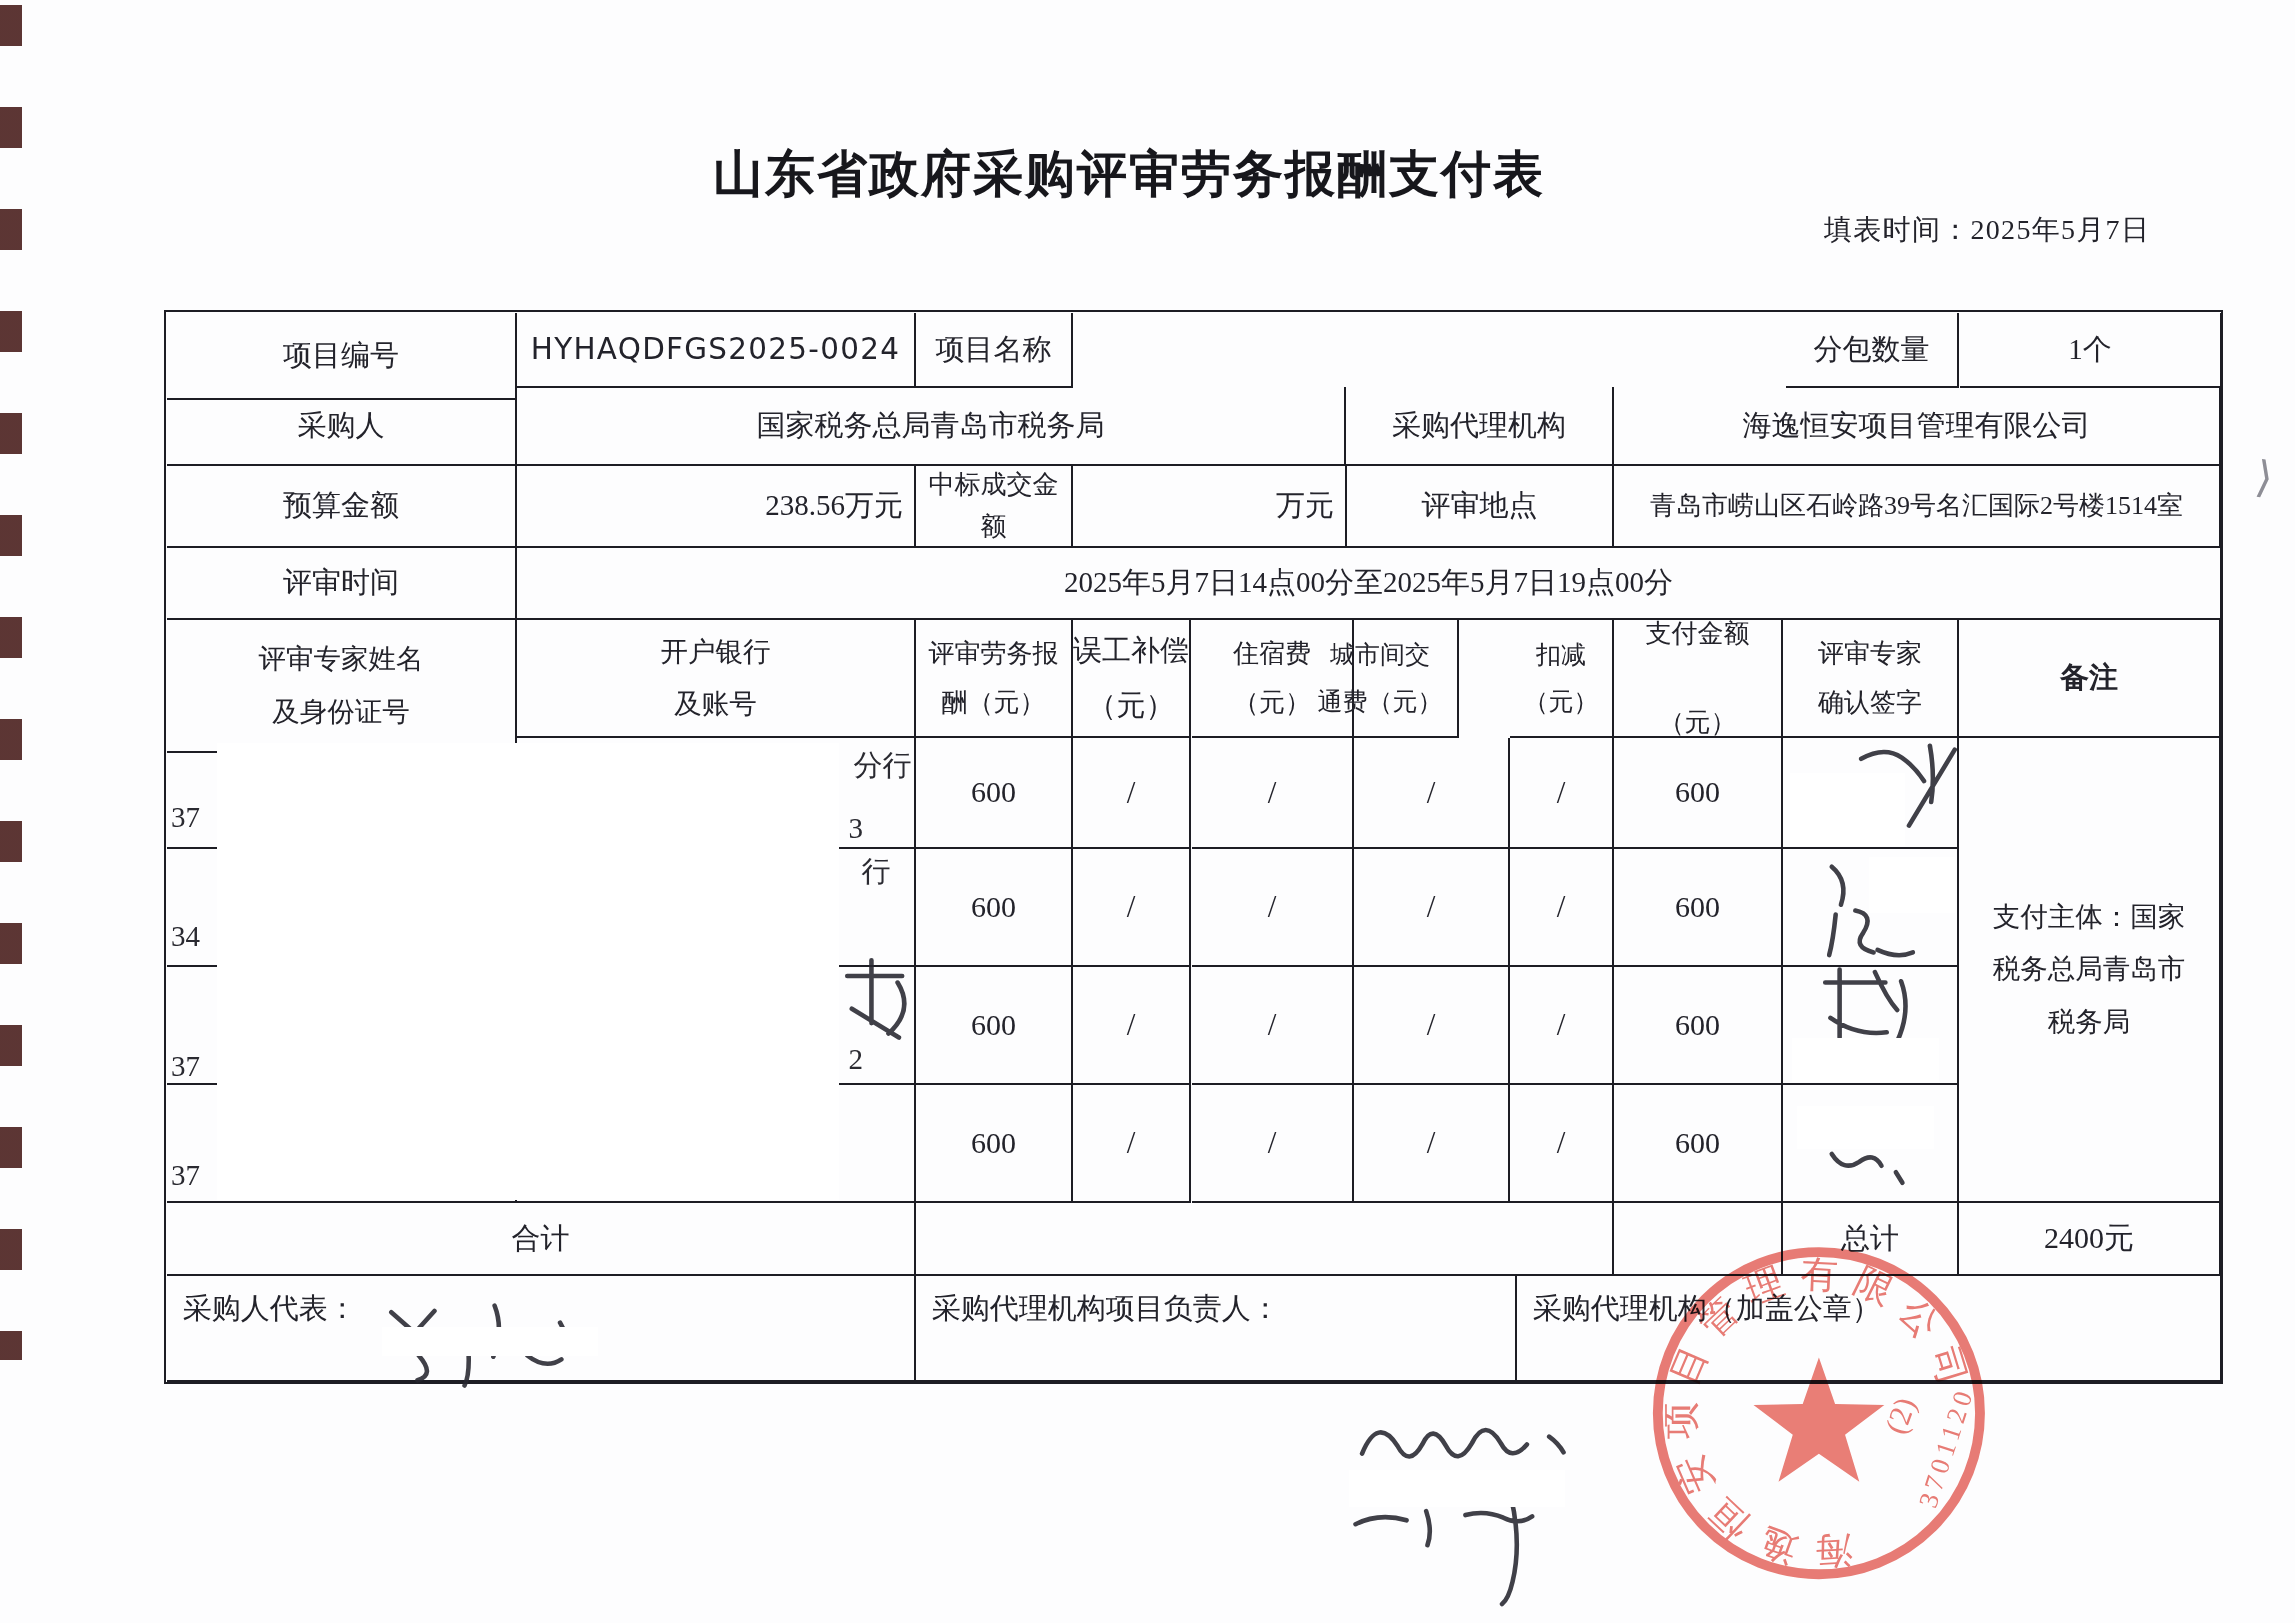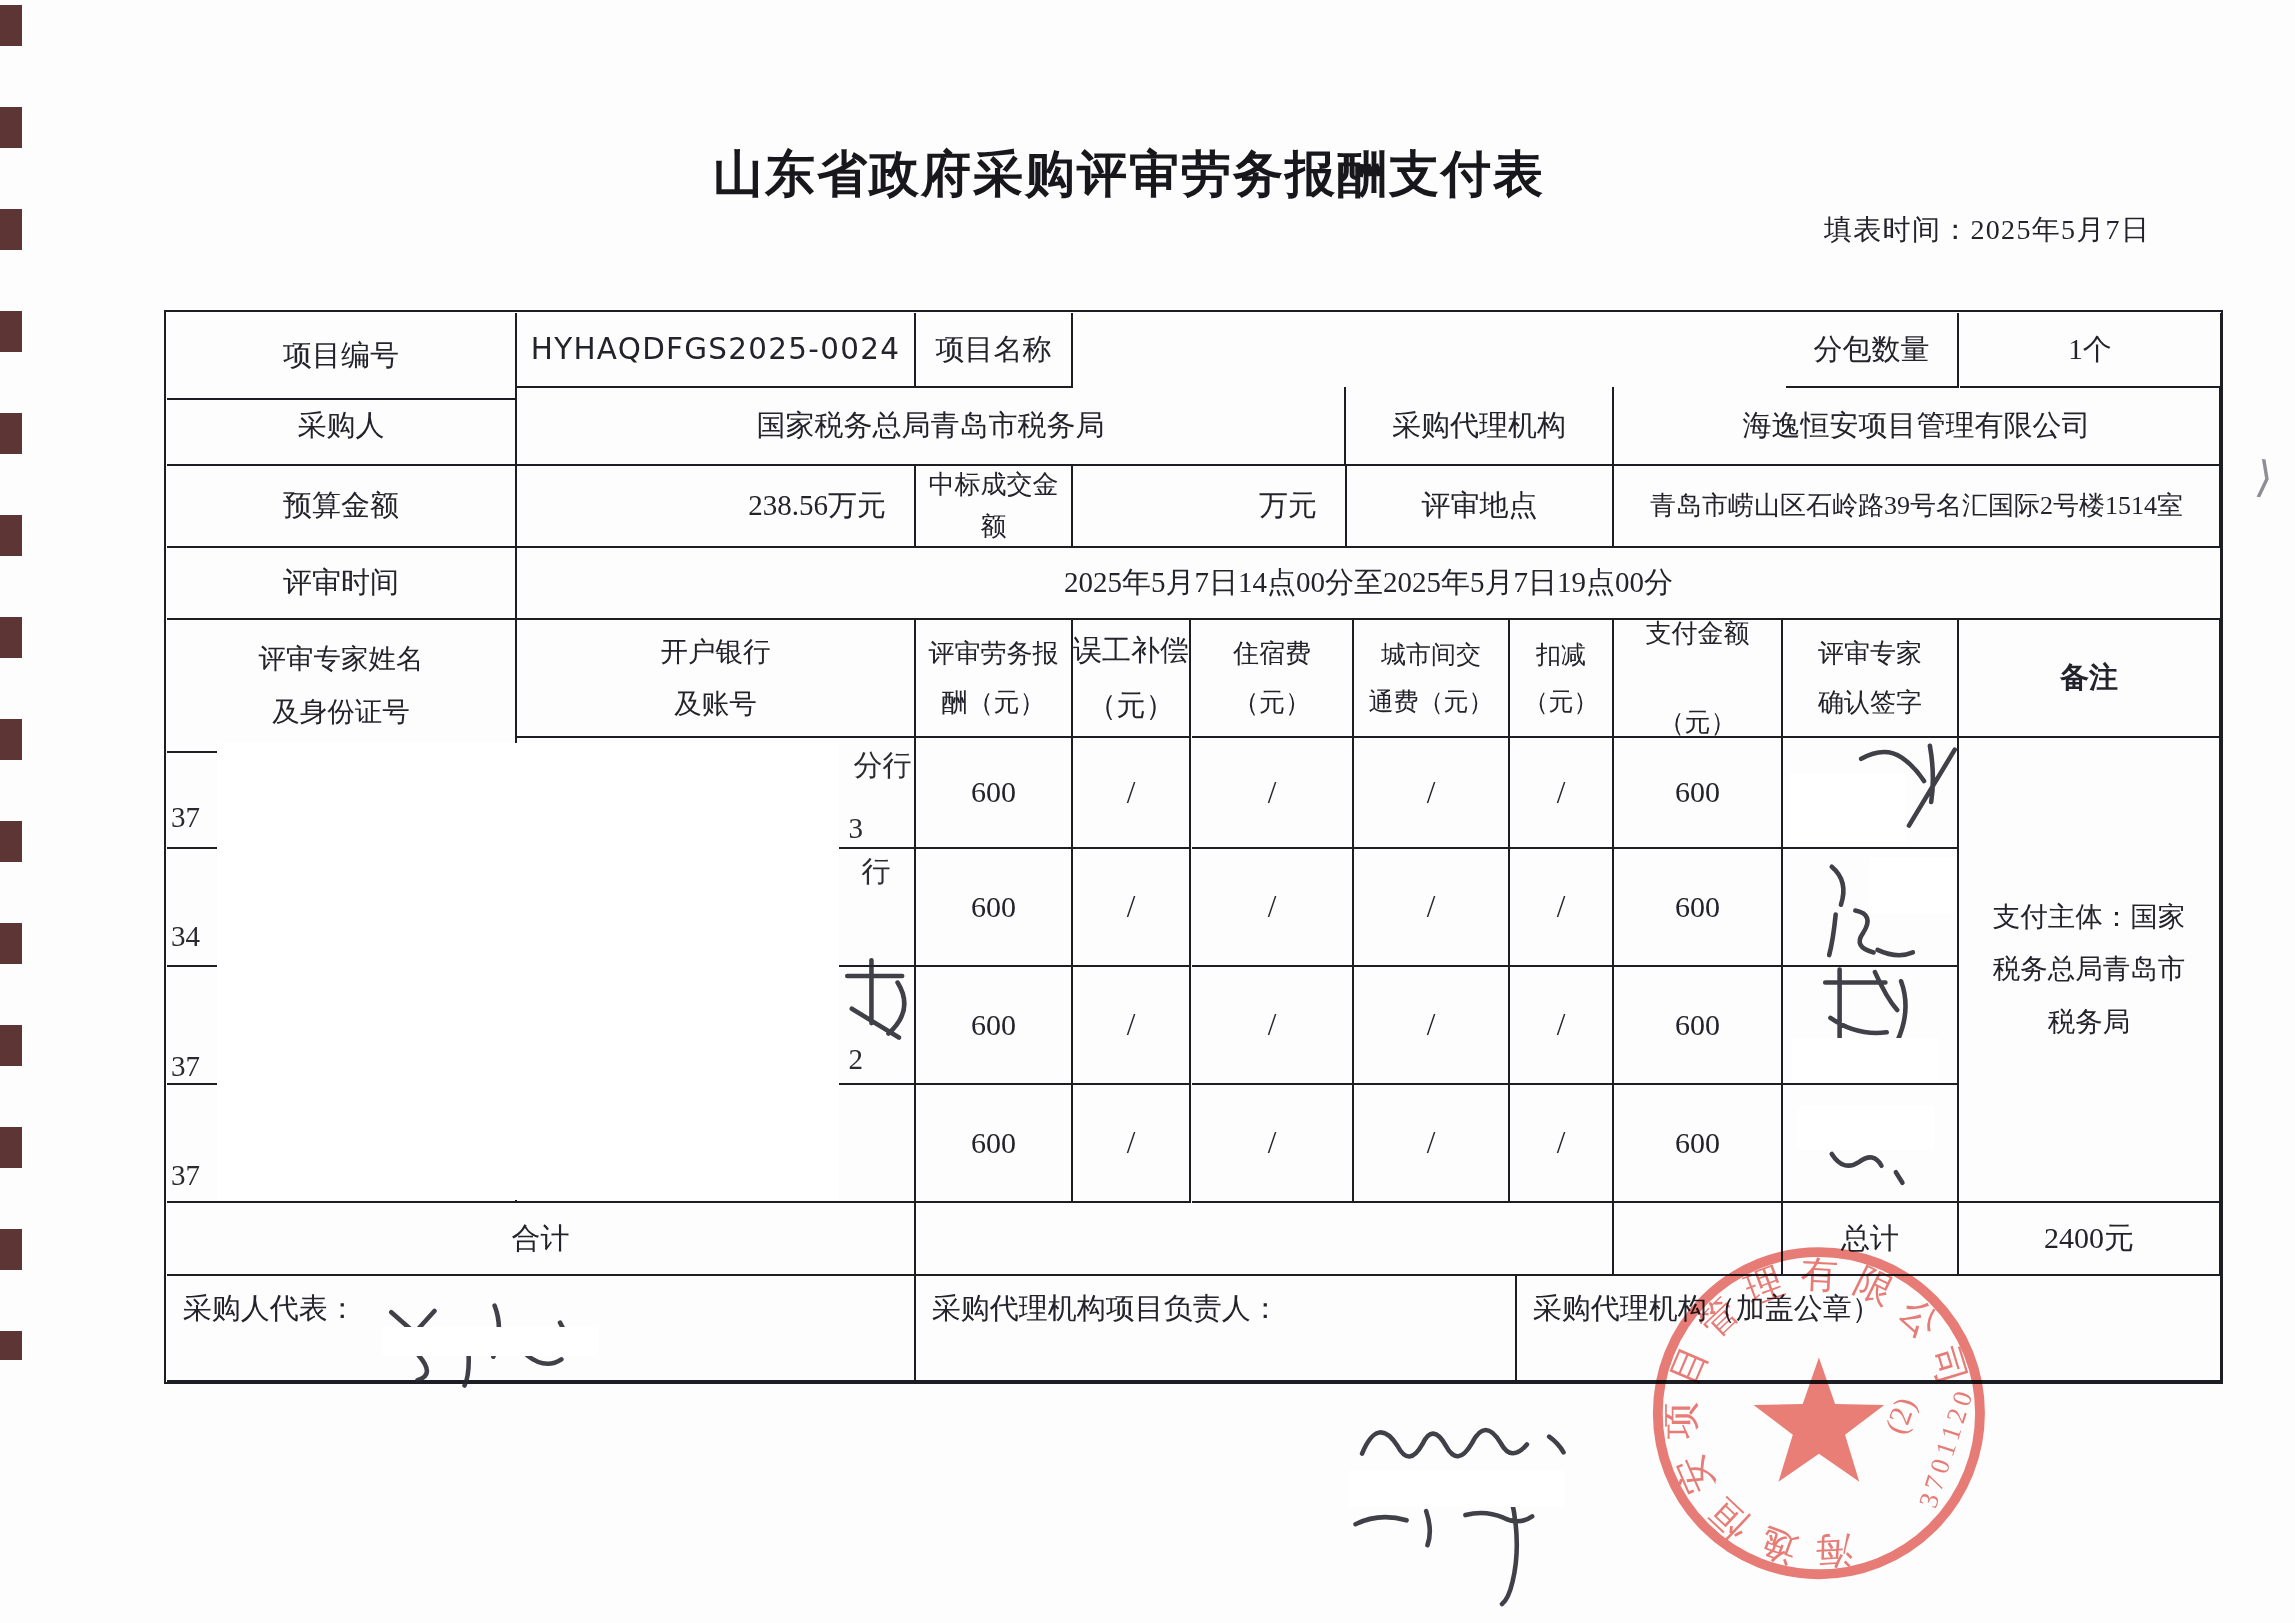--- a/index.html
+++ b/index.html
@@ -10,21 +10,21 @@
     color:#23232b;
   }
   
   .c{
     position:absolute;box-sizing:border-box;
     border-right:2px solid #1d1d24;border-bottom:2px solid #1d1d24;
     display:flex;align-items:center;justify-content:center;
     text-align:center;font-size:29px;line-height:1.35;
   }
   .col{flex-direction:column;line-height:1.9;}
-  .re{justify-content:flex-end;padding-right:28px;}
+  .re{justify-content:flex-end;padding-right:11px;}
   .tl{align-items:flex-start;justify-content:flex-start;text-align:left;padding:13px 0 0 15.7px;}
   .f40{font-size:26px;} .f42{font-size:27.5px;} .f46{font-size:30px;} .f48{font-size:31px;}
   .mono{font-family:"DejaVu Sans","Liberation Sans",sans-serif;letter-spacing:1.3px;font-size:29.4px;}
   #frame{
     position:absolute;left:164px;top:310px;width:2059px;height:1074px;
     box-sizing:border-box;border:2.6px solid #1d1d24;
   }
   #title{
     position:absolute;left:710px;top:141px;width:838px;
     font-family:"Liberation Sans","DejaVu Sans",sans-serif;
@@ -89,21 +89,21 @@
       <span>酬（元）</span>
   </div>
   <div class="c col" style="left:1073px;top:620px;width:118px;height:118px;font-size:29px;">
     <span>误工补偿</span>
       <span>（元）</span>
   </div>
   <div class="c col f40" style="left:1192px;top:620px;width:162px;height:118px;">
     <span>住宿费</span>
       <span>（元）</span>
   </div>
-  <div class="c col" style="left:1354px;top:620px;width:156px;height:118px;font-size:25px;">
+  <div class="c col" style="left:1303px;top:620px;width:156px;height:118px;font-size:25px;">
     <span>城市间交</span>
       <span>通费（元）</span>
   </div>
   <div class="c col" style="left:1510px;top:620px;width:104px;height:118px;font-size:25px;">
     <span>扣减</span>
       <span>（元）</span>
   </div>
   <div class="c col f40" style="left:1614px;top:620px;width:169px;height:118px;gap:40px;">
     <span>支付金额</span>
       <span>（元）</span>

